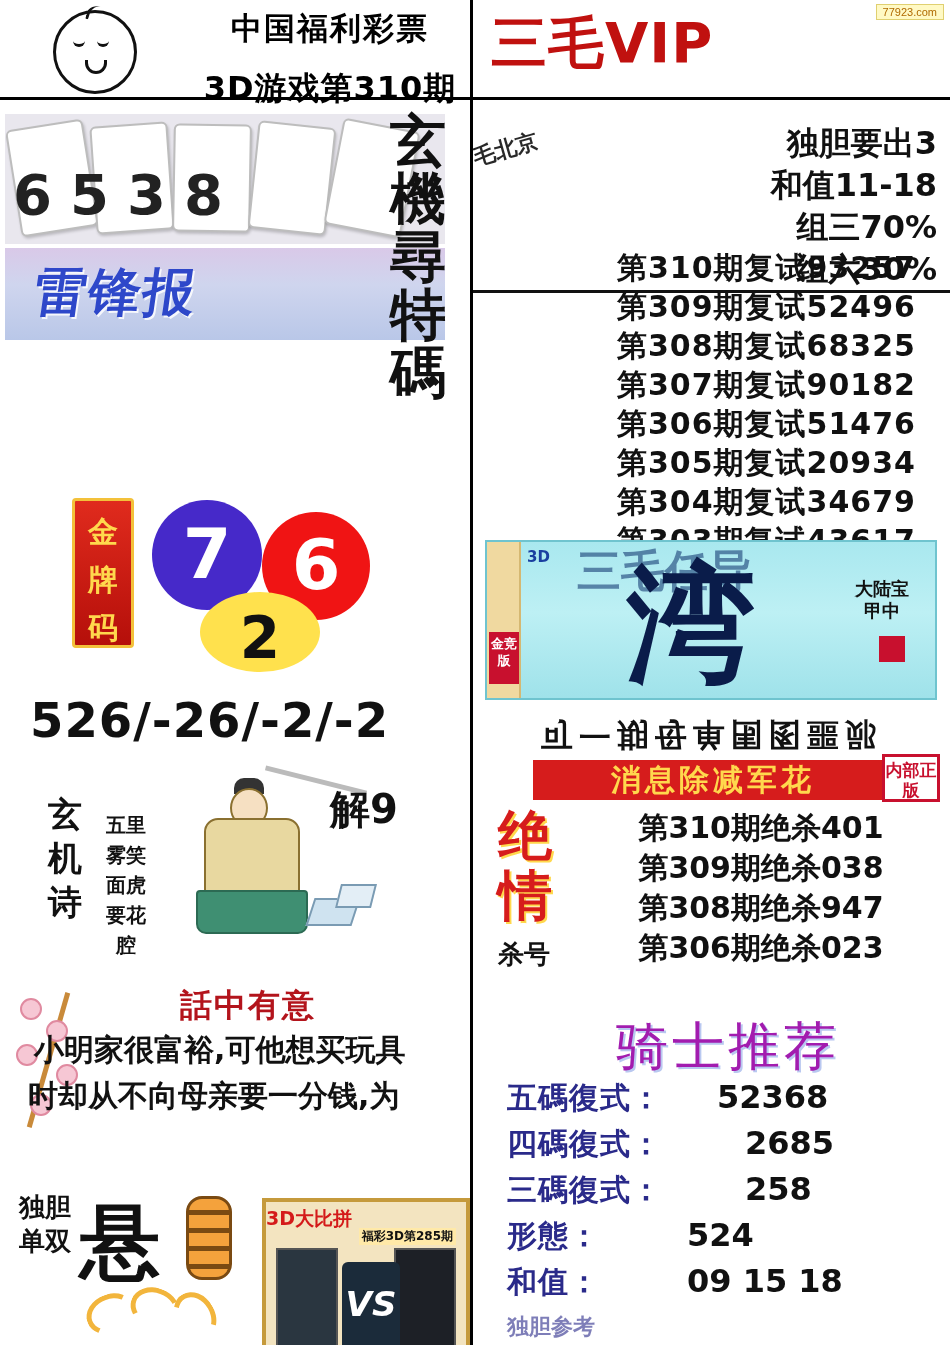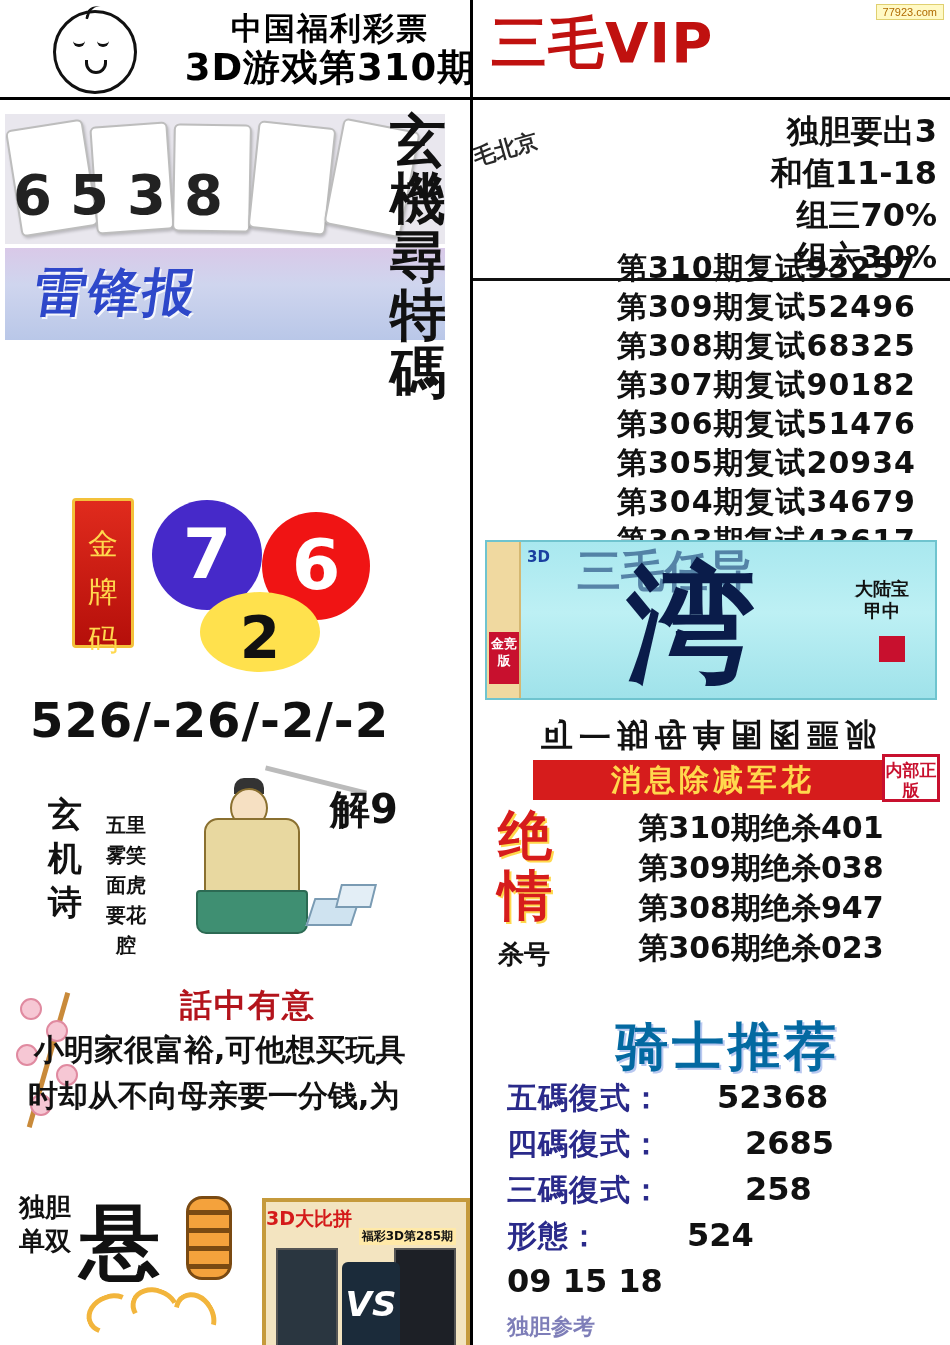--- a/index.html
+++ b/index.html
@@ -26,21 +26,21 @@
   .header { position:absolute; top:0; left:0; width:950px; height:100px; border-bottom:3px solid #000; }
   .hdr-mascot { position:absolute; left:35px; top:4px; width:120px; height:92px; }
   .mascot-circle { position:absolute; left:18px; top:6px; width:84px; height:84px; border-radius:50%; border:3px solid #111; background:#fff; }
   .mascot-face { position:absolute; left:36px; top:30px; width:48px; height:42px; }
   .mascot-eye { position:absolute; width:12px; height:7px; border-bottom:3px solid #111; border-radius:0 0 10px 10px; }
   .mascot-mouth { position:absolute; left:14px; top:26px; width:22px; height:14px; border:3px solid #111; border-top:none; border-radius:0 0 14px 14px; }
   .mascot-tuft { position:absolute; left:52px; top:2px; width:20px; height:16px; border-left:3px solid #111; border-radius:60% 0 0 0; transform:rotate(18deg); }
 
   .hdr-title { position:absolute; left:165px; top:8px; width:330px; text-align:center; color:#000; }
   .hdr-line1 { font-size:31px; font-weight:bold; letter-spacing:2px; line-height:40px; }
-  .hdr-line2 { font-size:37px; font-weight:bold; letter-spacing:1px; line-height:40px; }
+  .hdr-line2 { font-size:32px; font-weight:bold; letter-spacing:1px; line-height:40px;margin-top:20px; }
 
   .hdr-vip { position:absolute; left:470px; top:0; width:436px; height:97px; border-left:3px solid #000; }
   .hdr-vip-text {
     position:absolute; left:18px; top:6px; width:300px;
     font-size:56px; font-weight:bold; color:#c0110f; letter-spacing:1px;
     font-family:"DejaVu Sans","Liberation Sans",sans-serif;
   }
 
   
   .left-col { position:absolute; left:0; top:100px; width:530px; height:1245px; }
@@ -79,22 +79,22 @@
     position:absolute; left:382px; top:12px; width:72px;
     font-size:56px; font-weight:bold; color:#111; line-height:58px; text-align:center;
     letter-spacing:0;
   }
 
   
   .gold-plate {
     position:absolute; left:72px; top:398px; width:62px; height:150px;
     background:linear-gradient(180deg,#e02b1d,#b50f0a);
     border:3px solid #f3c13a; border-radius:4px;
-    color:#ffd84d; font-size:30px; font-weight:normal; text-align:center;
-    line-height:48px; padding-top:19px;
+    color:#ffd84d; font-size:30px; font-weight:bold; text-align:center;
+    line-height:48px; padding-top:7px;
   }
   .ball { position:absolute; border-radius:50%; color:#fff; font-weight:bold; text-align:center; }
   .ball-purple { left:152px; top:400px; width:110px; height:110px; background:#4629c9; font-size:70px; line-height:108px; }
   .ball-red { left:262px; top:412px; width:108px; height:108px; background:#f01414; font-size:70px; line-height:106px; }
   .ball-yellow { left:200px; top:492px; width:120px; height:80px; background:#ffe14d; color:#111; font-size:58px; line-height:92px; border-radius:50%; }
   .seq-line {
     position:absolute; left:30px; top:592px; width:420px;
     font-size:48px; font-weight:bold; color:#111; letter-spacing:1px;
   }
 
@@ -146,21 +146,21 @@
   .vs-title { position:absolute; left:0; top:4px; width:100%; text-align:left; font-size:19px; font-weight:bold; color:#d41a1a; }
   .vs-sub { position:absolute; right:10px; top:26px; font-size:12px; font-weight:bold; color:#111; background:#ffe9a8; padding:0 3px; }
   .vs-left-photo { position:absolute; left:10px; top:46px; width:62px; height:110px; background:#2a3640; border:2px solid #555; }
   .vs-right-photo { position:absolute; right:10px; top:46px; width:62px; height:110px; background:#1d2026; border:2px solid #555; }
   .vs-mid { position:absolute; left:76px; top:60px; width:58px; height:90px; background:#1b2b3a; border-radius:6px; }
   .vs-mid-text { position:absolute; left:0; top:22px; width:100%; text-align:center; color:#fff; font-size:34px; font-weight:bold; font-style:italic; }
 
   
   .right-col { position:absolute; left:470px; top:100px; width:480px; height:1245px; border-left:3px solid #000; }
 
-  .tips { position:absolute; left:0; top:10px; width:478px; }
+  .tips { position:absolute; left:0; top:22px; width:478px; }
   .tip { text-align:right; padding-right:14px; font-size:32px; font-weight:bold; color:#111; line-height:42px; }
   .tip-underline { border-bottom:3px solid #111; }
 
   .stamp {
     position:absolute; left:6px; top:28px; width:120px; height:80px;
     color:#111; font-size:22px; font-weight:bold; transform:rotate(-16deg);
     line-height:26px; opacity:.9;
   }
 
   .list-fushi { position:absolute; left:12px; top:148px; width:563px; }
@@ -204,21 +204,21 @@
     color:#d61c1c; font-size:54px; font-weight:bold; line-height:60px; text-align:center;
     text-shadow: 2px 2px 0 #ffd84d;
   }
   .juqing-sub { position:absolute; left:14px; top:840px; width:74px; font-size:26px; font-weight:bold; color:#111; line-height:28px; text-align:center; }
 
   .list-jusha { position:absolute; left:100px; top:708px; width:376px; }
   .list-jusha .row { font-size:30px; font-weight:bold; color:#111; line-height:40px; text-align:center; }
 
   .qibei {
     position:absolute; left:40px; top:912px; width:430px; text-align:center;
-    font-size:52px; font-weight:bold; color:#0369a1; letter-spacing:4px;
+    font-size:52px; font-weight:normal; color:#a21caf; letter-spacing:4px;
     text-shadow: 2px 2px 0 #b9c8f0;
   }
 
   .recs { position:absolute; left:34px; top:978px; width:446px; }
   .rec-row { display:flex; align-items:baseline; height:46px; }
   .rec-label { width:210px; font-size:30px; font-weight:bold; color:#2a2a8a; letter-spacing:1px; }
   .rec-val { font-size:32px; font-weight:bold; color:#111; }
   .rec-row.r-wide .rec-label { width:180px; }
   .rec-val.indent1 { margin-left:28px; }
   .rec-val.indent2 { margin-left:28px; }
@@ -393,20 +393,21 @@
       </div>
       <div class="rec-row">
         <div class="rec-label">三碼復式：</div>
         <div class="rec-val indent2">258</div>
       </div>
       <div class="rec-row r-wide">
         <div class="rec-label">形態：</div>
         <div class="rec-val">524</div>
       </div>
       <div class="rec-row r-wide">
+        <div class="rec-label">和值：</div>
         <div class="rec-val">09 15 18</div>
       </div>
     </div>
 
     <div class="rec-last">独胆参考</div>
   </div>
 
 </div>
 
 </body></html>

